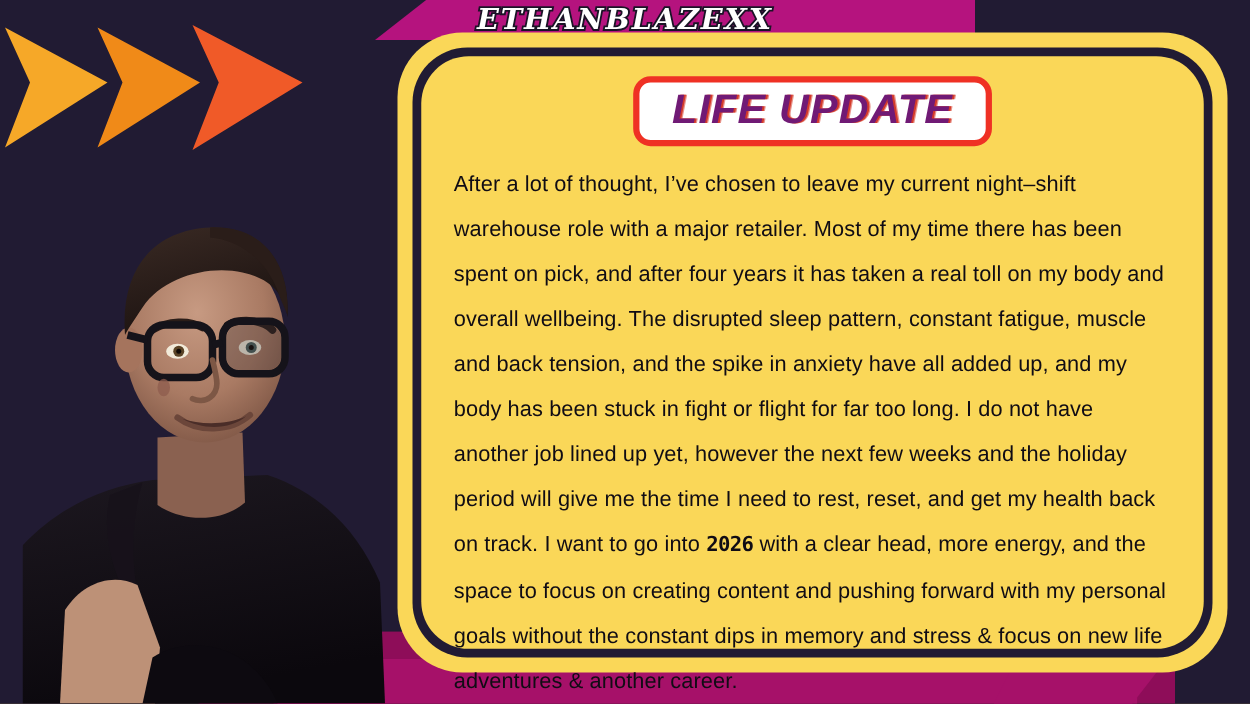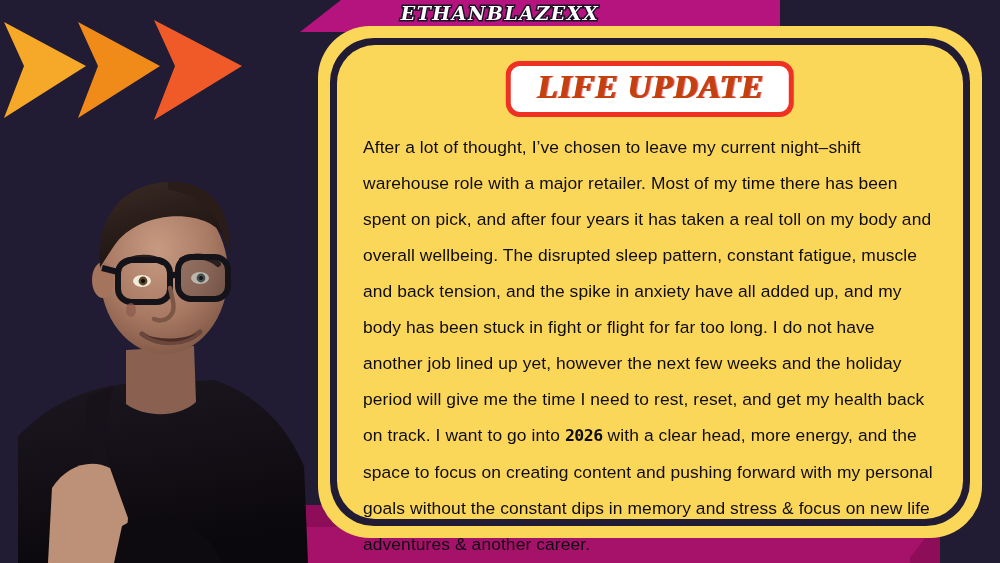--- a/index.html
+++ b/index.html
@@ -45,21 +45,21 @@
   .photo-wrap{
     position:absolute;left:18px;top:118px;width:290px;height:445px;
     overflow:hidden;
   }
   .photo{position:absolute;left:0;top:0;width:290px;height:445px;}
 
   
   .handle{
     position:absolute;left:0;top:2px;width:1000px;text-align:center;
     font-family:"DejaVu Serif", serif;
-    font-size:19px;font-weight:bold;font-style:italic;
+    font-size:23px;font-weight:bold;font-style:italic;
     letter-spacing:1.5px;
     color:#ffffff;
     -webkit-text-stroke:3px #1a1326;
     paint-order:stroke fill;
     text-transform:uppercase;
     z-index:40;
   }
 
   
   .card-outer{
@@ -88,24 +88,24 @@
     position:absolute;left:50%;transform:translateX(-50%);
     top:16px;
     background:#ffffff;
     border:5px solid #ef3124;
     border-radius:14px;
     padding:4px 26px 7px 26px;
     z-index:20;
     white-space:nowrap;
   }
   .title-text{
-    font-family:Liberation Serif, serif;
+    font-family:Liberation Sans, sans-serif;
     font-size:33px;font-weight:bold;font-style:italic;
     letter-spacing:1px;
-    color:#c2410c;
+    color:#701a75;
     text-transform:uppercase;
     text-shadow:1.5px 0 0 #d43a2a, 2.5px 0 0 rgba(212,58,42,.55);
     line-height:1.05;
   }
 
   
   .body-copy{
     position:absolute;left:26px;right:26px;top:84px;
     text-align:left;
     font-family:"Liberation Sans", sans-serif;

